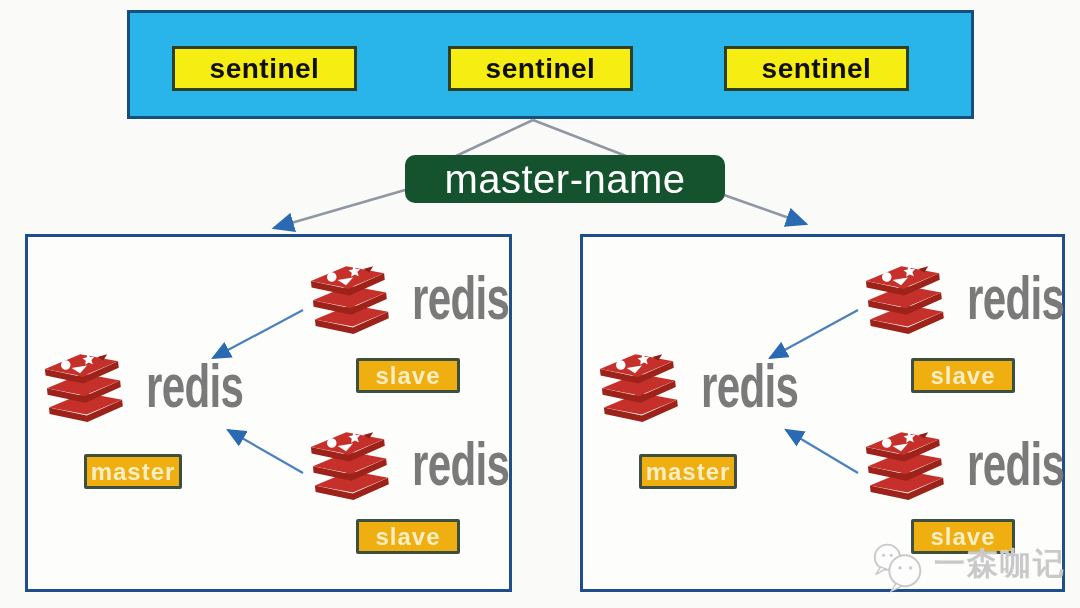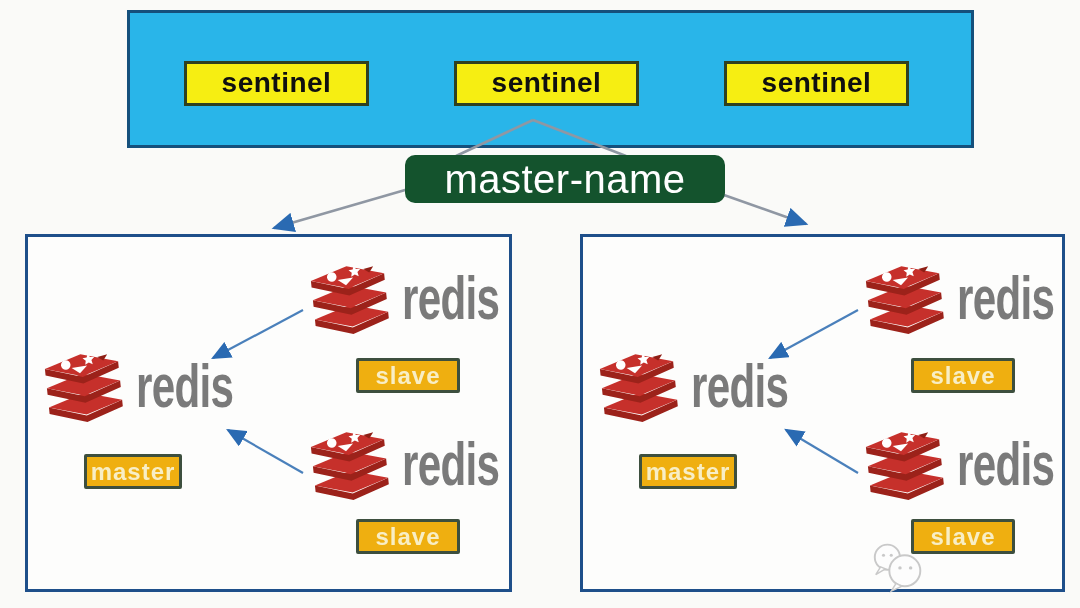--- a/index.html
+++ b/index.html
@@ -7,24 +7,24 @@
     position:relative;width:1080px;height:608px;overflow:hidden;
     background:#fafaf8;
     font-family:"Liberation Sans", sans-serif;
   }
   
   .overlay{position:absolute;left:0;top:0;width:1080px;height:608px;z-index:3;pointer-events:none;}
   .gline{stroke:#8f97a3;stroke-width:2.5;fill:none;}
   .bline{stroke:#4a80bb;stroke-width:2.2;fill:none;}
   
   .panel{
-    position:absolute;left:127px;top:10px;width:847px;height:138px;box-sizing:border-box;
+    position:absolute;left:127px;top:10px;width:847px;height:109px;box-sizing:border-box;
     background:#29b5e9;border:3px solid #15507c;
     display:flex;align-items:center;justify-content:space-between;
-    padding:8px 62px 0 54px;z-index:2;
+    padding:8px 62px 0 42px;z-index:2;
   }
   .sentinel{
     width:185px;height:45px;box-sizing:border-box;
     background:#f6ee12;border:3px solid #2e4020;
     display:flex;align-items:center;justify-content:center;
     font-size:28px;font-weight:700;color:#101010;letter-spacing:0.5px;
   }
   
   .master-name{
     position:absolute;left:405px;top:155px;width:320px;height:48px;z-index:4;
@@ -33,21 +33,21 @@
     color:#ffffff;font-size:40px;letter-spacing:0.5px;
   }
   
   .cluster{
     position:absolute;top:234px;height:358px;box-sizing:border-box;
     background:#fdfdfc;border:3px solid #1e4f8a;z-index:1;
   }
   .cluster-left{left:25px;width:487px;}
   .cluster-right{left:580px;width:485px;}
   
-  .node{position:absolute;display:flex;align-items:center;gap:6px;z-index:2;}
+  .node{position:absolute;display:flex;align-items:center;gap:16px;z-index:2;}
   .node-master{left:10px;top:114px;}
   .node-slave1{left:276px;top:26px;}
   .node-slave2{left:276px;top:192px;}
   .redis-icon{width:92px;height:76px;transform:rotate(-6deg);}
   .redis-word{
     display:inline-block;font-size:62px;font-weight:700;color:#7a7a7a;
     letter-spacing:-1px;line-height:1;transform:scaleX(0.68);transform-origin:left center;
     position:relative;top:-3px;
   }
   
@@ -176,15 +176,16 @@
     <svg width="62" height="64" viewBox="0 0 64 64">
       <circle cx="20" cy="25" r="13" fill="#fdfdfd" stroke="#c9c9c9" stroke-width="2"></circle>
       <path d="M13 35 L8 43 L18 37 Z" fill="#fdfdfd" stroke="#c9c9c9" stroke-width="1.5"></path>
       <circle cx="16" cy="23" r="1.6" fill="#c9c9c9"></circle>
       <circle cx="24" cy="23" r="1.6" fill="#c9c9c9"></circle>
       <circle cx="38" cy="39" r="16" fill="#fdfdfd" stroke="#c9c9c9" stroke-width="2"></circle>
       <path d="M29 52 L24 60 L35 55 Z" fill="#fdfdfd" stroke="#c9c9c9" stroke-width="1.5"></path>
       <circle cx="33" cy="36" r="1.8" fill="#c9c9c9"></circle>
       <circle cx="44" cy="36" r="1.8" fill="#c9c9c9"></circle>
     </svg>
+    <span class="watermark-text">一森咖记</span>
   </div>
 
 </div>
 
 </body></html>

